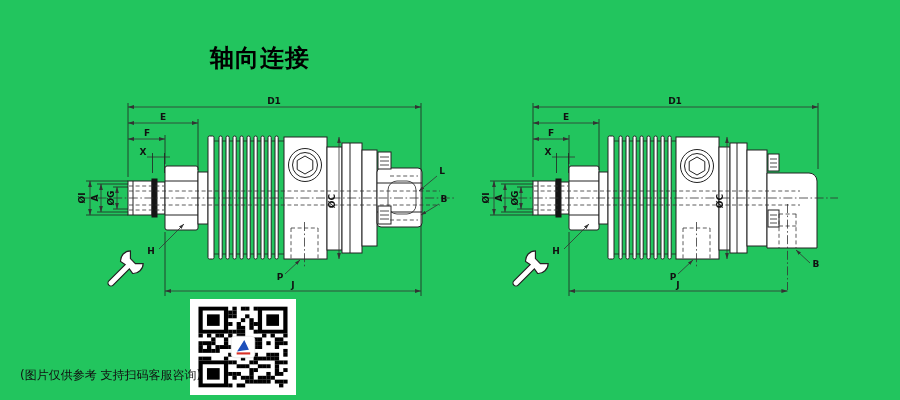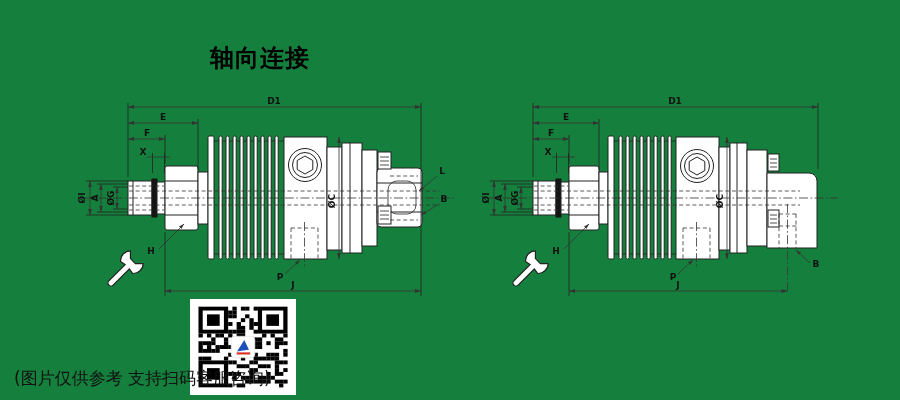--- a/index.html
+++ b/index.html
@@ -1,22 +1,22 @@
 <!DOCTYPE html>
 <html><head>
 <meta charset="utf-8">
 <style>
   html,body{margin:0;padding:0;background:#fff;}
-  .frame{position:relative;width:900px;height:400px;background:#15803d;overflow:hidden;
+  .frame{position:relative;width:900px;height:400px;background:#22c55e;overflow:hidden;
          font-family:"DejaVu Sans","Liberation Sans",sans-serif;}
   .title{position:absolute;top:42px;width:200px;text-align:center;
          font-size:24px;font-weight:700;color:#000;letter-spacing:1px;}
   #title-axial{left:160px;}
   #title-radial{left:560px;}
-  .footer-note{position:absolute;left:14px;top:367px;font-size:17px;color:#111;}
+  .footer-note{position:absolute;left:20px;top:367px;font-size:12px;color:#111;}
   .qr{position:absolute;left:190px;top:299px;}
   svg.draw{position:absolute;left:0;top:0;}
   .w{fill:#fff;stroke:#222;stroke-width:1;}
   .ln{fill:none;stroke:#222;stroke-width:1;}
   .thin{fill:none;stroke:#222;stroke-width:.8;}
   .blk{fill:#151515;stroke:#151515;}
   .dash{fill:none;stroke:#333;stroke-width:.8;stroke-dasharray:4 2.6;}
   .cl{fill:none;stroke:#333;stroke-width:.8;stroke-dasharray:9 2.5 1.6 2.5;}
   .dim{fill:none;stroke:#333;stroke-width:.8;}
   text.dl{font:700 9px "DejaVu Sans","Liberation Sans",sans-serif;fill:#111;}

